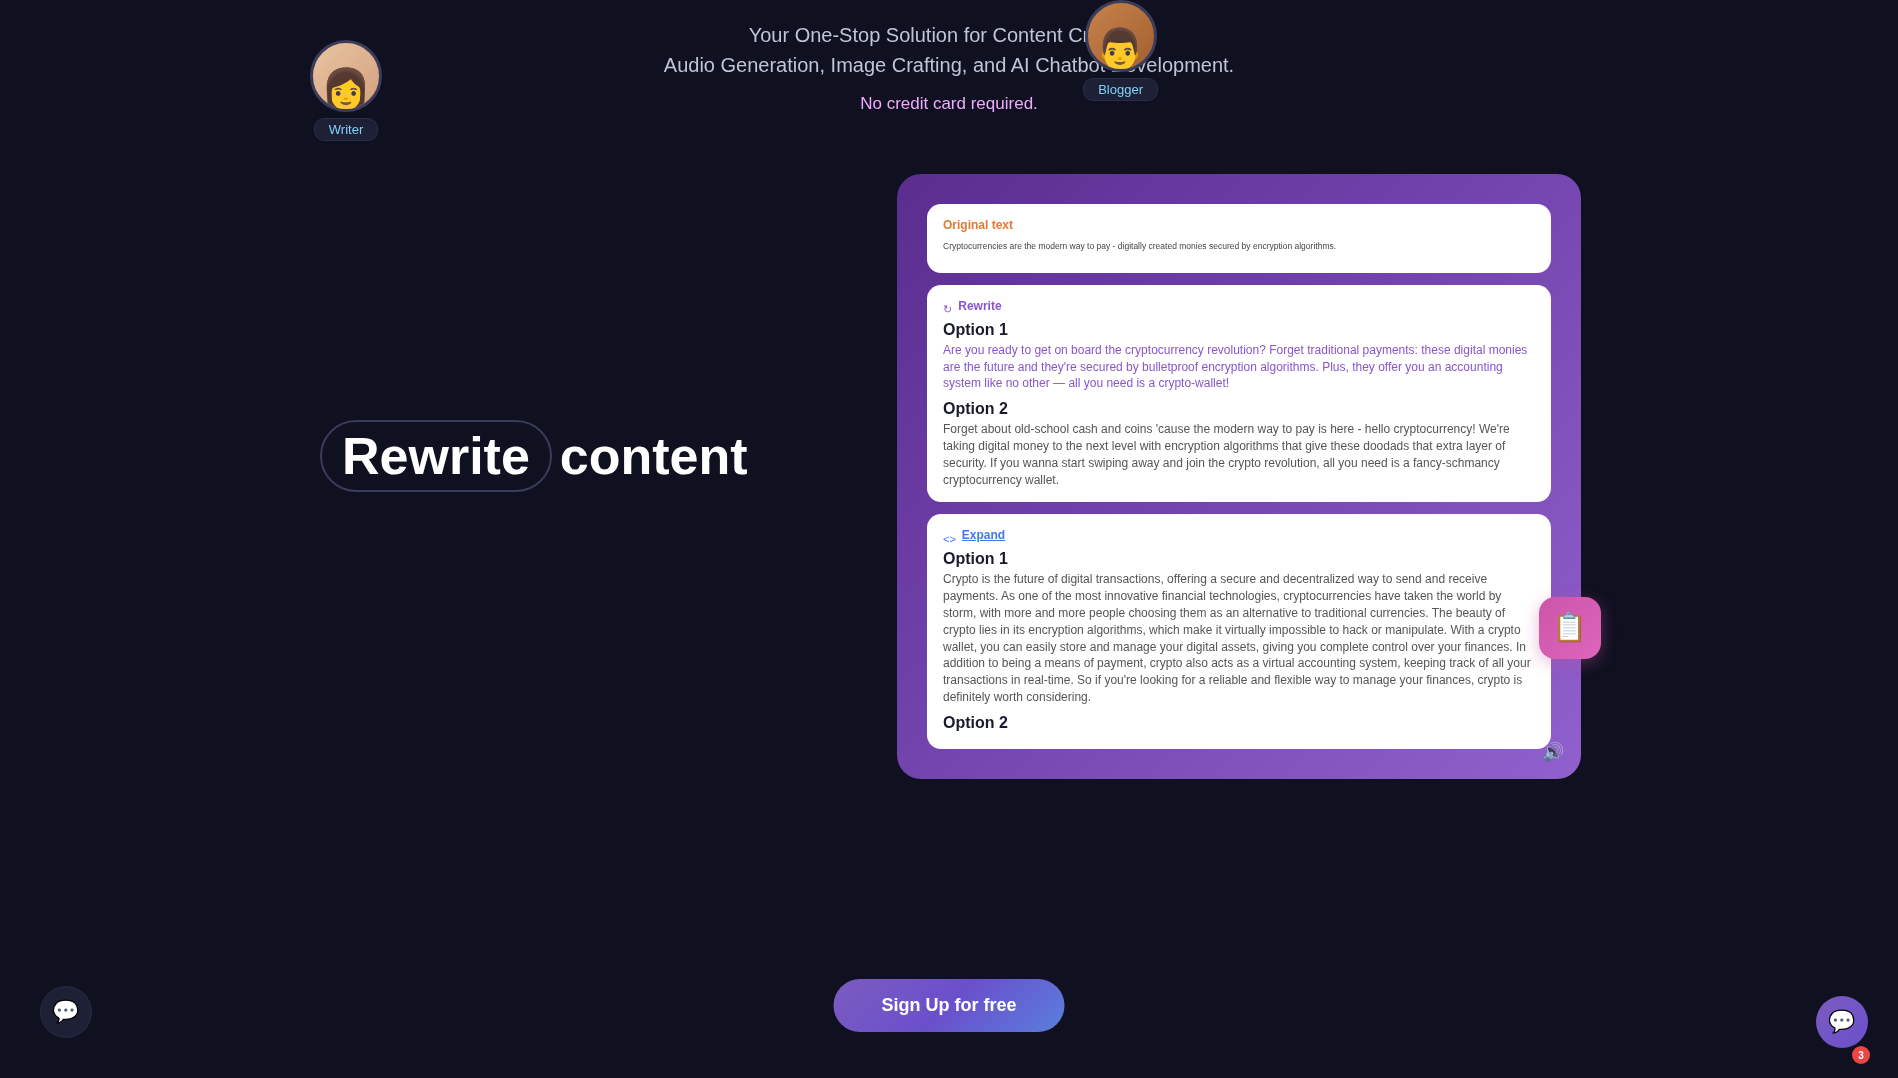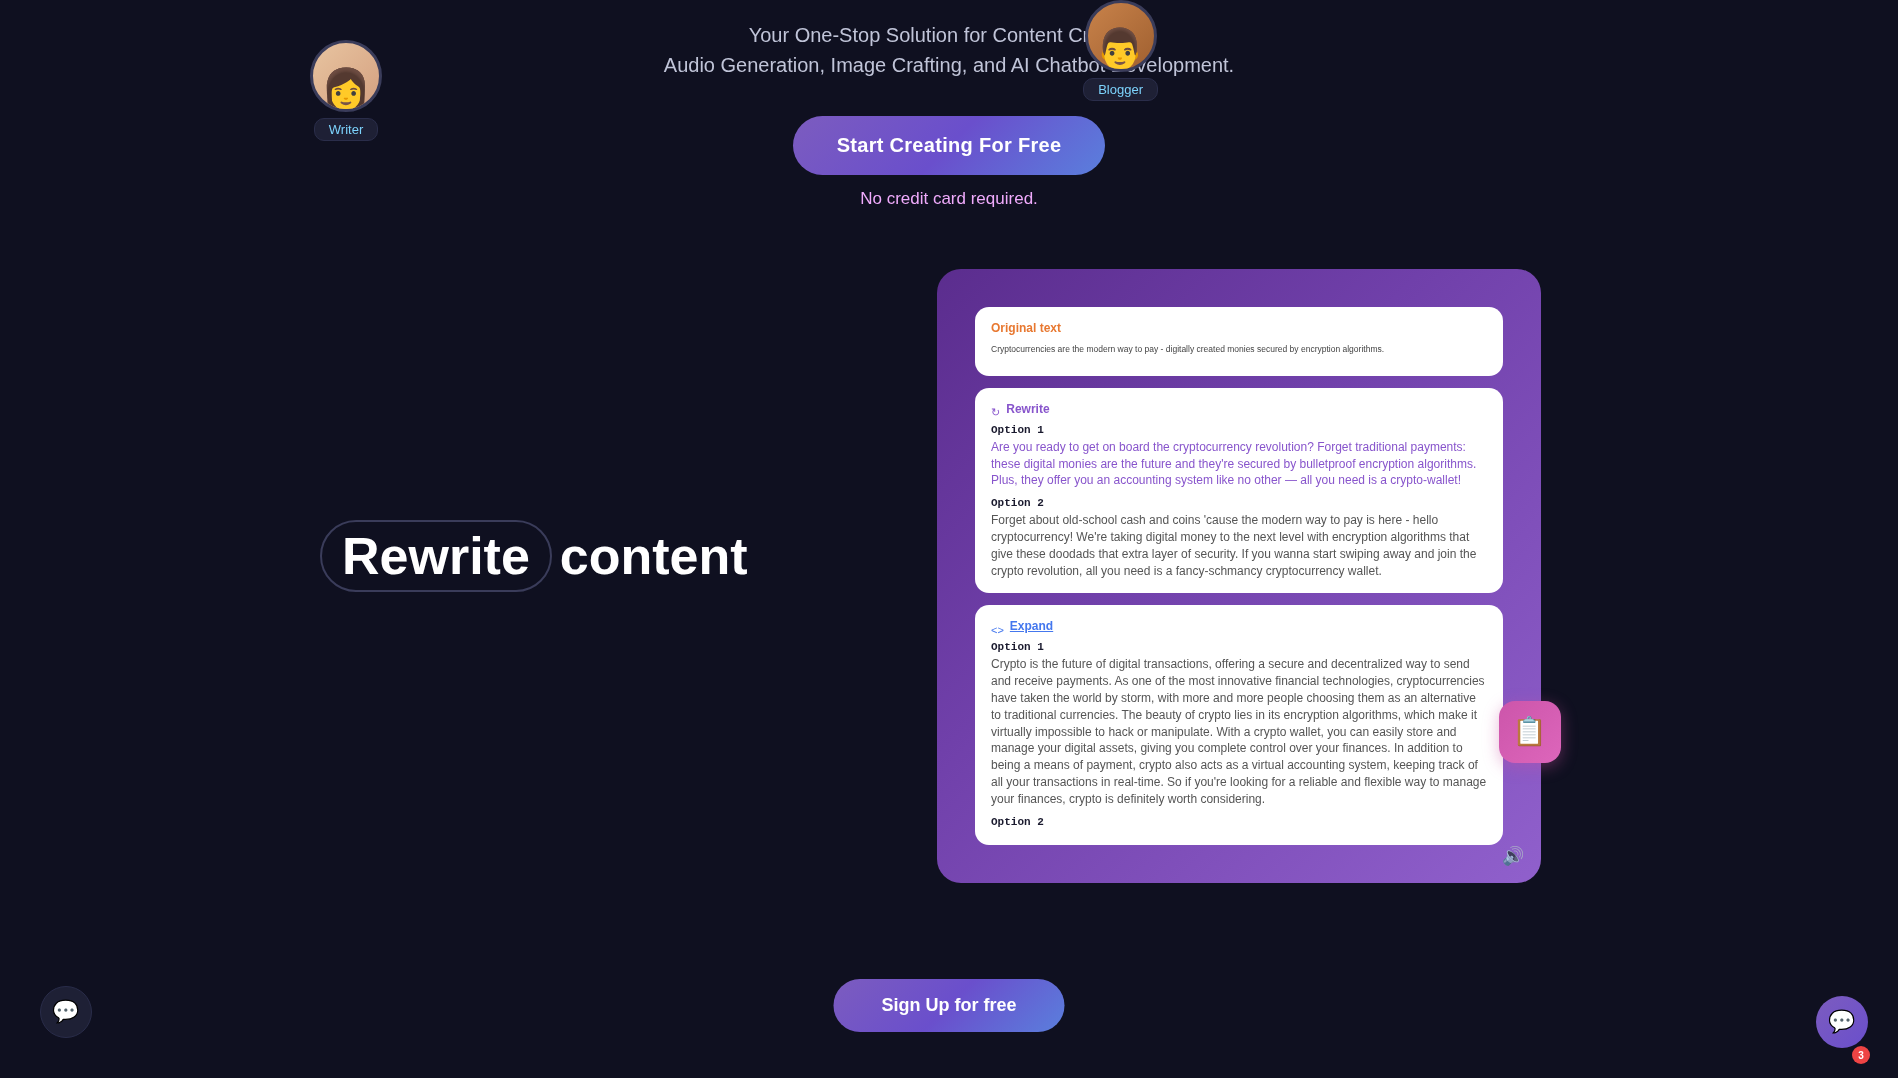--- a/index.html
+++ b/index.html
@@ -104,26 +104,26 @@
       margin-top: 6px;
       border: 1px solid #2a2d4a;
     }
 
     
     .content-section {
       display: flex;
       align-items: center;
       margin-top: 40px;
       margin-left: 580px;
-      width: 604px;
+      width: 684px;
       min-height: 530px;
       background: linear-gradient(135deg, #5b2d8e 0%, #7040aa 40%, #9060cc 100%);
       border-radius: 24px;
       position: relative;
-      padding: 38px;
+      padding: 30px;
     }
 
     
     .feature-text-area {
       position: absolute;
       left: -520px;
       top: 50%;
       transform: translateY(-50%);
       width: 460px;
     }
@@ -175,25 +175,24 @@
       gap: 6px;
     }
 
     .card-body-text {
       font-size: 8.5px;
       line-height: 1.5;
       color: #444;
     }
 
     .option-title {
-      font-size: 11px;
+      font-size: 16px;
       font-weight: 700;
       color: #1a1a2e;
       margin-bottom: 3px;
-      font-family: Liberation Mono, monospace;
     }
 
     .option-text {
       font-size: 12px;
       color: #555;
       line-height: 1.4;
     }
 
     .option-text-highlighted {
       font-size: 12px;
@@ -320,21 +319,20 @@
     <div class="persona-label">Writer</div>
   </div>
 
   <div class="persona-blogger">
     <div class="persona-avatar persona-avatar-blogger">
       <span class="persona-figure">👨</span>
     </div>
     <div class="persona-label">Blogger</div>
   </div>
 
-  <button class="cta-button">Start Creating For Free</button>
 
   <div class="no-cc">No credit card required.</div>
 
 </div>
 
 <div style="position: relative; margin-top: 20px; display: flex; justify-content: center; align-items: center; min-height: 540px;">
 
   <div class="feature-text-area" style="position: absolute; left: 320px; top: 50%; transform: translateY(-50%);">
     <div class="feature-heading">
       <span class="feature-heading-highlight">Rewrite</span>

